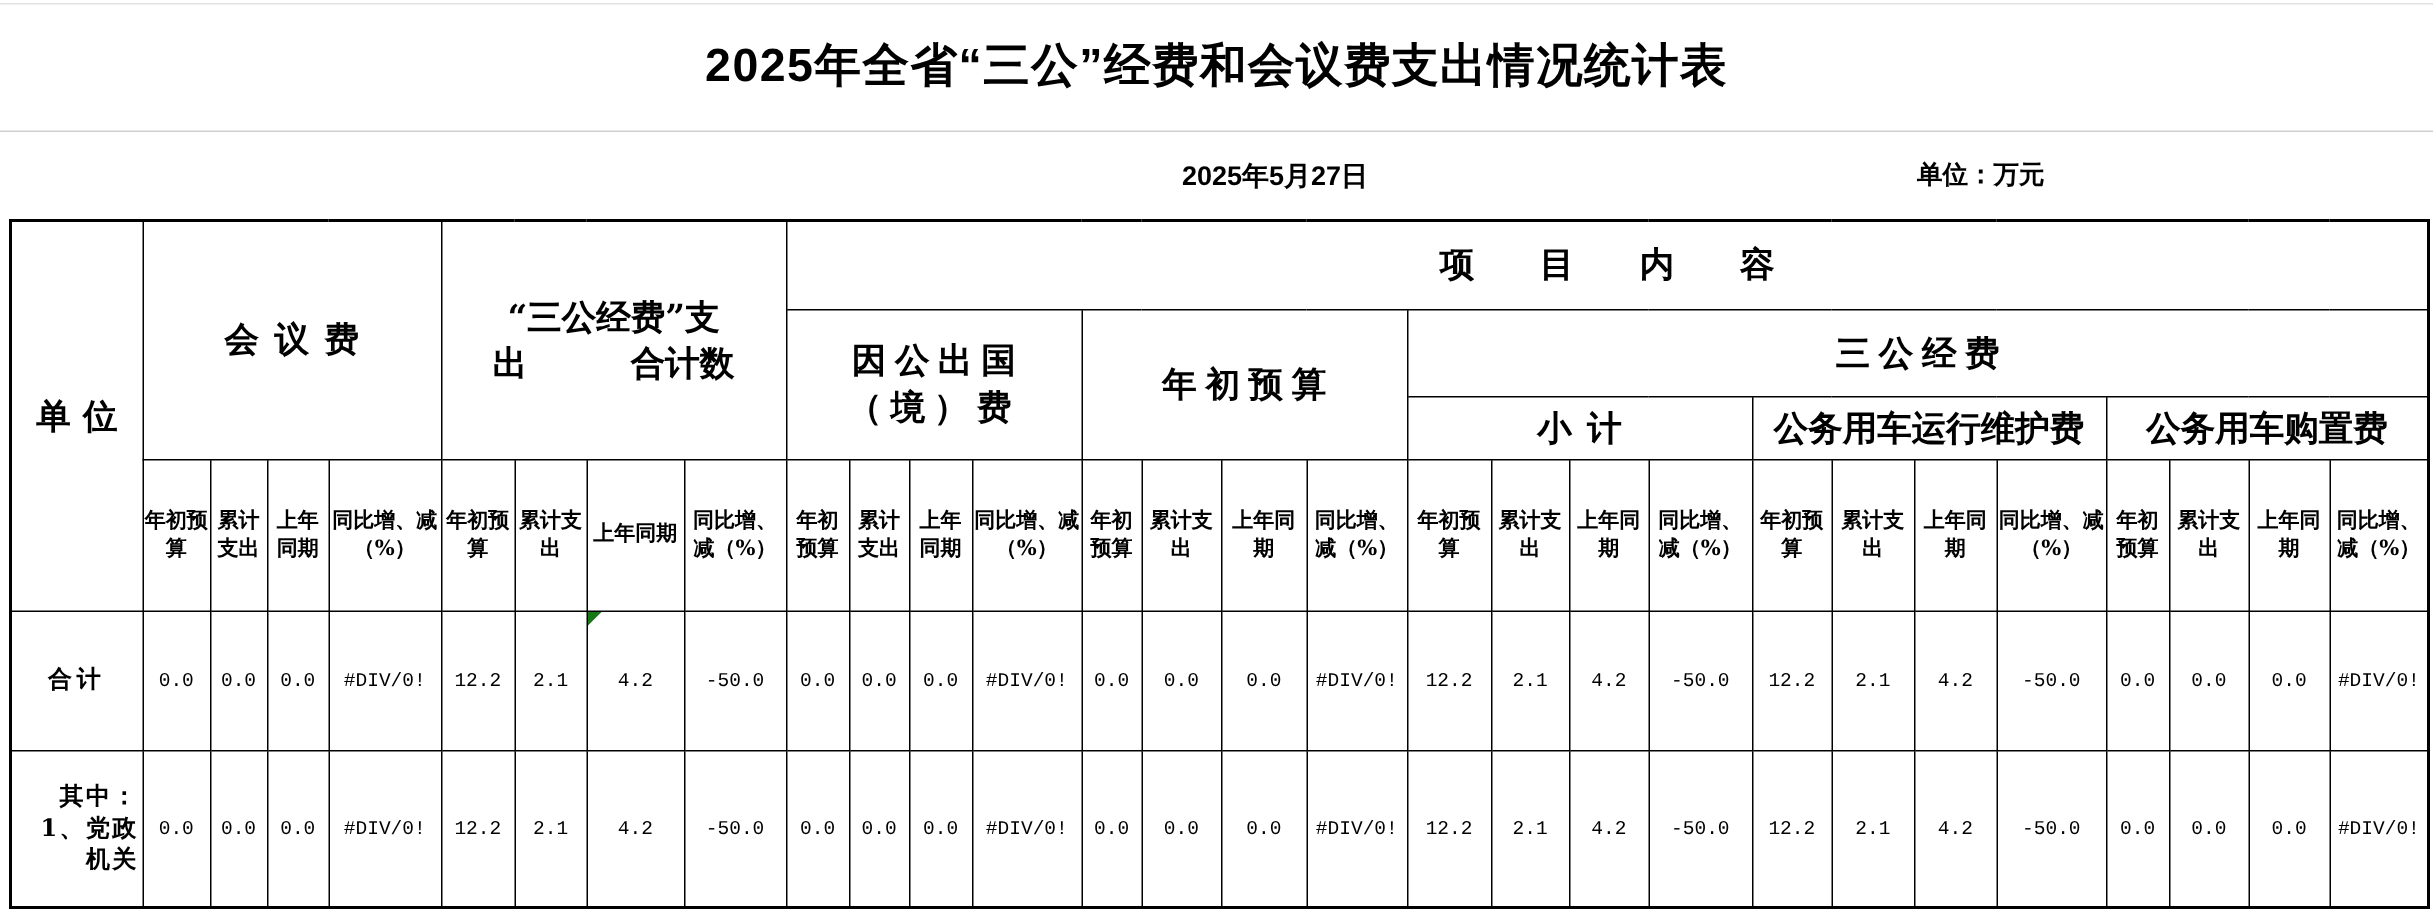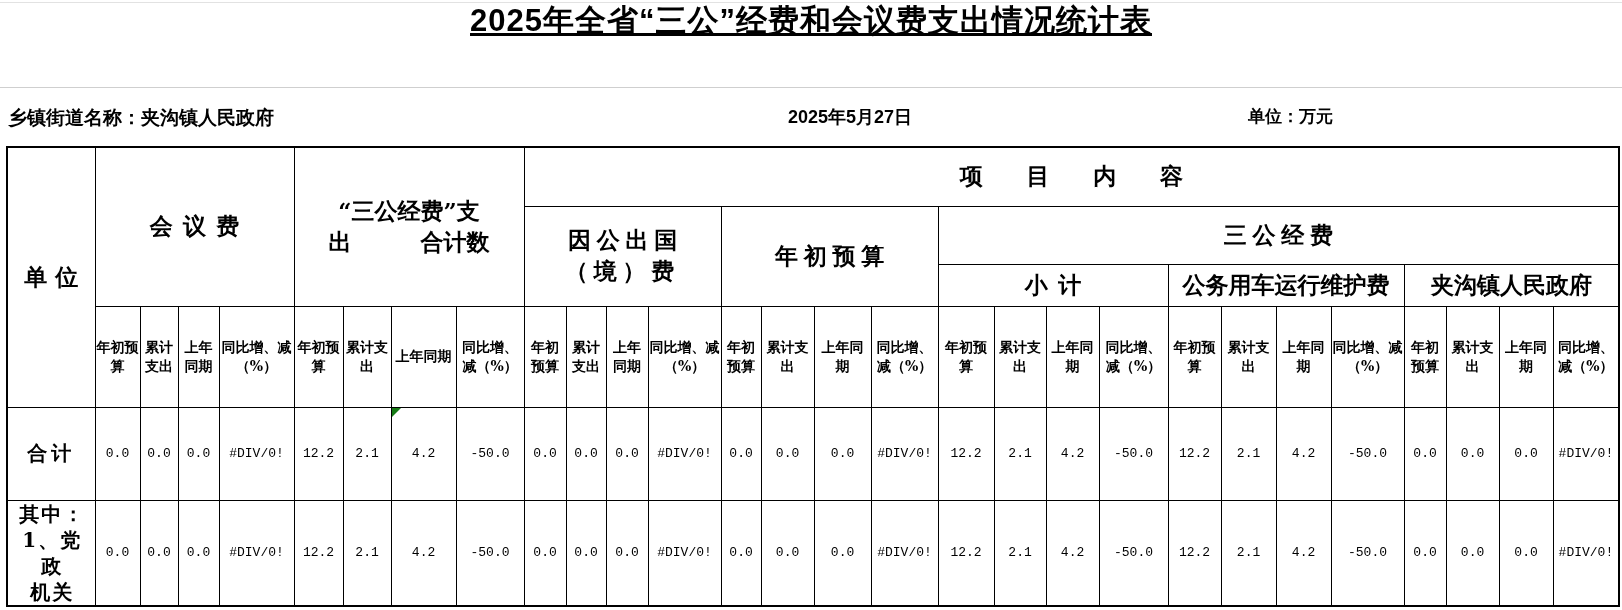--- a/index.html
+++ b/index.html
@@ -1,60 +1,59 @@
 <!DOCTYPE html>
 <html><head>
 <meta charset="utf-8">
 <style>
   html,body{margin:0;padding:0;background:#fff;}
   body{width:1622px;height:610px;overflow:hidden;position:relative;
        font-family:"Liberation Sans","DejaVu Sans",sans-serif;color:#000;}
   .hairline-top{position:absolute;top:2px;left:0;width:1622px;height:0;border-top:1px solid #e2e2e2;}
   
-  .title-block{height:87px;border-bottom:1px solid #cfcfcf;display:flex;justify-content:center;text-decoration:underline;}
+  .title-block{height:87px;border-bottom:1px solid #cfcfcf;display:flex;align-items:center;justify-content:center;}
   .title-block h1{margin:0;font-size:31px;font-weight:bold;letter-spacing:1px;
        font-family:"Liberation Sans","DejaVu Sans",sans-serif;}
   
   .info-bar{position:relative;height:58px;}
   .info-bar span{position:absolute;top:17px;font-weight:bold;white-space:nowrap;}
   .org{left:8px;font-size:19px;}
   .date{left:788px;font-size:18px;}
-  .unit{left:1248px;font-size:17px;}
+  .unit{left:1278px;font-size:17px;}
   
   table{table-layout:fixed;border-collapse:collapse;width:1612px;margin-left:6px;
         border:2px solid #000;}
   th,td{border:1px solid #000;padding:0 2px;text-align:center;vertical-align:middle;
         overflow:hidden;word-break:break-all;}
   th{font-family:"DejaVu Serif","Liberation Serif",serif;font-weight:bold;}
   .h1 th,.h2 th,.h3 th{font-size:23px;}
   .corner{font-size:24px;letter-spacing:0.35em;text-indent:0.35em;}
   .sp3{letter-spacing:0.45em;text-indent:0.45em;}
   .sp2{letter-spacing:0.25em;text-indent:0.25em;}
   .pre{white-space:pre-line;}
   .h4 th{font-size:14px;font-weight:bold;line-height:1.35;padding:0 1px;}
-  .rowlabel{font-size:20px;letter-spacing:0.2em;}
-  .rowlabel.left{text-align:center;letter-spacing:0.1em;padding-left:4px;line-height:1.3;}
+  .rowlabel{font-size:16px;letter-spacing:0.2em;}
+  .rowlabel.left{text-align:right;letter-spacing:0.1em;padding-left:4px;line-height:1.3;}
   td{font-family:"Liberation Mono","DejaVu Sans Mono",monospace;font-size:13px;white-space:nowrap;text-align:center;}
   tr.h1{height:59px;} tr.h2{height:58px;padding-left:32px;} tr.h3{height:42px;} tr.h4{height:101px;}
   tr.r1{height:93px;} tr.r2{height:105px;}
   .rel{position:relative;}
   .err-tri{position:absolute;top:0;left:0;width:0;height:0;display:block;
            border-top:9px solid #157a15;border-right:9px solid transparent;}
 </style>
 </head>
 <body>
 
 <div class="hairline-top"></div>
 
 <div class="title-block">
   <h1>2025年全省“三公”经费和会议费支出情况统计表</h1>
 </div>
 
 <div class="info-bar">
-  <span class="org">乡镇街道名称：夹沟镇人民政府</span>
   <span class="date">2025年5月27日</span>
   <span class="unit">单位：万元</span>
 </div>
 
 <table>
   <colgroup>
     <col style="width:88px">
       <col style="width:45px">
       <col style="width:38px">
       <col style="width:41px">
@@ -94,21 +93,21 @@
   </tr>
   <tr class="h2">
     <th rowspan="2" colspan="4" class="pre sp2">因公出国
 （境）费</th>
     <th rowspan="2" colspan="4" class="sp2">年初预算</th>
     <th colspan="12" class="sp2">三公经费</th>
   </tr>
   <tr class="h3">
     <th colspan="4" class="sp3">小计</th>
     <th colspan="4">公务用车运行维护费</th>
-    <th colspan="4">夹沟镇人民政府</th>
+    <th colspan="4">公务用车购置费</th>
   </tr>
   <tr class="h4">
     <th>年初预算</th>
     <th>累计支出</th>
     <th>上年同期</th>
     <th>同比增、减（%）</th>
     <th>年初预算</th>
     <th>累计支出</th>
     <th>上年同期</th>
     <th>同比增、减（%）</th>

